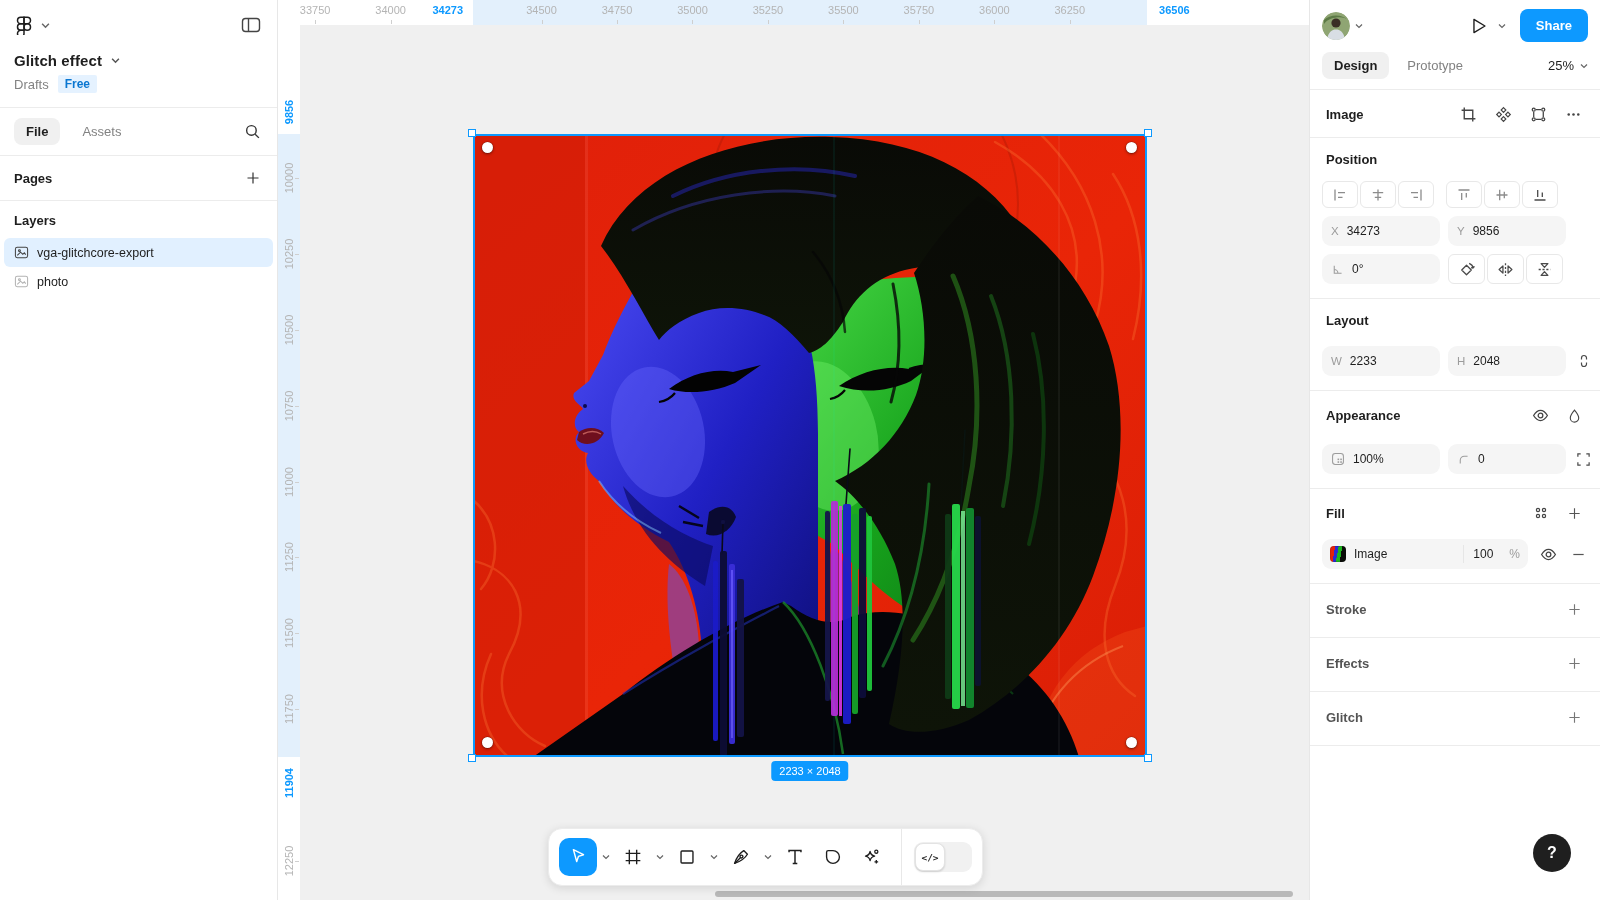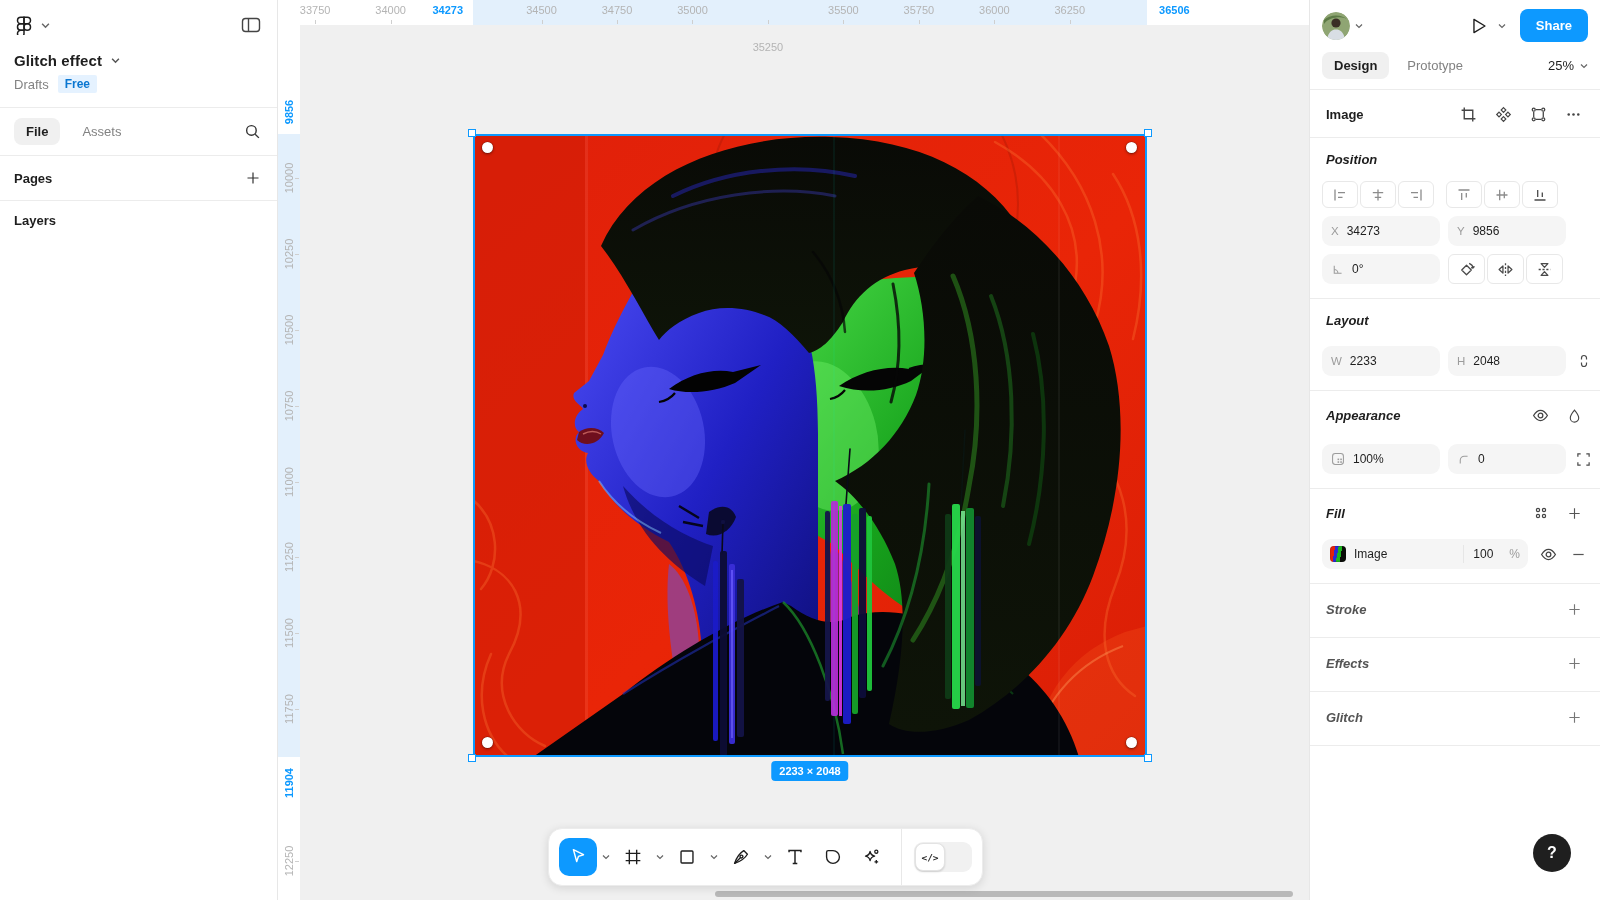--- a/index.html
+++ b/index.html
@@ -43,21 +43,21 @@
   .rv-tick { position:absolute; right:1px; height:1px; width:4px; background:#cfcfcf; }
   .corner { position:absolute; left:0; top:0; width:22px; height:25px; background:#fff; z-index:4; }
 
   .artboard { position:absolute; left:195px; top:134px; width:674px; height:623px; z-index:2; }
   .artboard svg.glitch { width:100%; height:100%; }
   .sel-border { position:absolute; inset:0; border:2px solid #0d99ff; pointer-events:none; }
   .handle { position:absolute; width:8px; height:8px; background:#fff; border:1.5px solid #0d99ff; z-index:6; }
   .h-tl{left:-5px;top:-5px;} .h-tr{right:-5px;top:-5px;} .h-bl{left:-5px;bottom:-5px;} .h-br{right:-5px;bottom:-5px;}
   .rhandle { position:absolute; width:11px; height:11px; border-radius:50%; background:#fff; box-shadow:0 0 0 .5px rgba(0,0,0,.25),0 1px 3px rgba(0,0,0,.45); z-index:6; }
   .r-tl{left:9px;top:8px;} .r-tr{right:10px;top:8px;} .r-bl{left:9px;bottom:9px;} .r-br{right:10px;bottom:9px;}
-  .size-badge { position:absolute; left:532px; top:761px; transform:translateX(-50%); background:#0d99ff; color:#fff; font-size:11px; font-weight:700; padding:4px 8px; border-radius:4px; z-index:4; white-space:nowrap; }
+  .size-badge { position:absolute; left:532px; top:761px; transform:translateX(-50%); background:#0d99ff; color:#fff; font-size:11px; font-weight:400; padding:4px 8px; border-radius:4px; z-index:4; white-space:nowrap; }
 
   
   .toolbar { position:absolute; left:270px; top:828px; height:58px; background:#fff; border:1px solid #ececec; border-radius:14px; box-shadow:0 2px 10px rgba(0,0,0,.12); display:flex; align-items:center; padding:0 10px; gap:2px; z-index:8; }
   .tool { width:36px; height:38px; border:none; background:none; border-radius:10px; display:flex; align-items:center; justify-content:center; cursor:pointer; }
   .tool.sel { background:#0d99ff; width:38px; }
   .tool-chev { width:14px; height:38px; display:flex; align-items:center; justify-content:center; cursor:pointer; }
   .tb-div { width:1px; align-self:stretch; background:#e8e8e8; margin:0 10px; }
   .devmode { width:58px; height:30px; background:#f1f1f1; border-radius:9px; display:flex; align-items:center; padding:1px; cursor:pointer; }
   .dev-knob { width:30px; height:28px; background:#fff; border:1px solid #e3e3e3; border-radius:8px; box-shadow:0 1px 2px rgba(0,0,0,.15); display:flex; align-items:center; justify-content:center; font-family:"DejaVu Sans Mono",monospace; font-size:9.5px; font-weight:700; color:#1e1e1e; }
   .hscroll { position:absolute; left:437px; top:891px; width:578px; height:6px; border-radius:3px; background:#b9b9b9; z-index:7; }
@@ -69,21 +69,21 @@
   .avatar { width:28px; height:28px; border-radius:50%; overflow:hidden; }
   .share-btn { background:#0d99ff; color:#fff; border:none; font-size:13px; font-weight:600; padding:9px 16px; border-radius:8px; cursor:pointer; font-family:inherit; }
   .p-tabs { display:flex; align-items:center; padding:4px 12px 10px 12px; gap:6px; }
   .zoom-ctl { display:flex; align-items:center; gap:6px; font-size:13px; color:#1e1e1e; cursor:pointer; }
   .p-divider { border-top:1px solid #ececec; }
   .obj-head { display:flex; align-items:center; padding:14px 16px 12px 16px; gap:14px; }
   .obj-title { font-size:13px; font-weight:700; }
   .section { padding:12px 12px 14px 12px; border-top:1px solid #ececec; }
   .section.first { border-top:none; }
   .sec-head { display:flex; align-items:center; padding:2px 4px 10px 4px; gap:14px; }
-  .sec-title { font-size:13px; font-weight:700;font-style:italic; }
+  .sec-title { font-size:13px; font-weight:700; }
   .sec-title.dim { font-weight:600; color:#545454; }
   .sec-head .gap { flex:1; }
   .frow { display:flex; align-items:center; gap:8px; margin-top:8px; }
   .field { flex:0 0 118px; display:flex; align-items:center; gap:8px; height:30px; padding:0 9px; background:#f5f5f5; border-radius:9px; font-size:12px; cursor:text; }
   .field .flabel { color:#9c9c9c; font-size:11.5px; }
   .field .fval { color:#1e1e1e; }
   .align-grid { display:flex; gap:12px; margin-top:2px; }
   .agroup { display:flex; gap:2px; }
   .abtn { width:36px; height:27px; border:1px solid #e8e8e8; background:#fff; border-radius:6px; display:flex; align-items:center; justify-content:center; cursor:pointer; }
   .mini-btns { display:flex; gap:2px; flex:0 0 auto; }
@@ -163,20 +163,42 @@
           <path d="M8 2.5 V13.5 M2.5 8 H13.5"></path>
         </svg>
     </button>
   </div>
 
   <div class="sb-div"></div>
   <div class="sb-row" style="padding-bottom:6px;">
     <span class="lbl">Layers</span>
   </div>
 
+  <div class="layers-block">
+    <div class="layer-row sel">
+      <span>
+        <svg width="15" height="15" viewBox="0 0 16 16" fill="none" stroke="#444" stroke-width="1.1">
+          <rect x="1.5" y="2.5" width="13" height="11" rx="2"></rect>
+            <circle cx="5.8" cy="6" r="1"></circle>
+          <path d="M3.5 11 L7 7.6 L9.4 10 L11 8.4 L12.5 10.3"></path>
+        </svg>
+      </span>
+      <span class="lname">vga-glitchcore-export</span>
+    </div>
+    <div class="layer-row">
+      <span>
+        <svg width="15" height="15" viewBox="0 0 16 16" fill="none" stroke="#b3b3b3" stroke-width="1.1">
+          <rect x="1.5" y="2.5" width="13" height="11" rx="2"></rect>
+            <circle cx="5.8" cy="6" r="1"></circle>
+          <path d="M3.5 11 L7 7.6 L9.4 10 L11 8.4 L12.5 10.3"></path>
+        </svg>
+      </span>
+      <span class="lname">photo</span>
+    </div>
+  </div>
 </div>
 
 <div class="canvas">
 
   <div class="artboard">
     <svg class="glitch" viewBox="0 0 674 623" preserveAspectRatio="none">
       <defs>
         <linearGradient id="bgRed" x1="0" y1="0" x2="1" y2="1">
           <stop offset="0" stop-color="#e0200a"></stop>
             <stop offset=".55" stop-color="#e92507"></stop>
@@ -316,21 +338,21 @@
       <i class="rh-tick" style="left: 37.122px;"></i>
       <span class="rh-label" style="left: 112.589px; transform: translateX(-50%);">34000</span>
       <i class="rh-tick" style="left: 112.589px;"></i>
       <span class="rh-label accent" style="left: 195px; transform: translateX(calc(-100% - 10px));">34273</span>
       <span class="rh-label" style="left: 263.524px; transform: translateX(-50%);">34500</span>
       <i class="rh-tick" style="left: 263.524px;"></i>
       <span class="rh-label" style="left: 338.992px; transform: translateX(-50%);">34750</span>
       <i class="rh-tick" style="left: 338.992px;"></i>
       <span class="rh-label" style="left: 414.459px; transform: translateX(-50%);">35000</span>
       <i class="rh-tick" style="left: 414.459px;"></i>
-      <span class="rh-label" style="left: 489.927px; transform: translateX(-50%); margin-top: 37px;">35250</span>
+      <span class="rh-label" style="left: 489.927px; transform: translateX(-50%);">35250</span>
       <i class="rh-tick" style="left: 489.927px;"></i>
       <span class="rh-label" style="left: 565.394px; transform: translateX(-50%);">35500</span>
       <i class="rh-tick" style="left: 565.394px;"></i>
       <span class="rh-label" style="left: 640.862px; transform: translateX(-50%);">35750</span>
       <i class="rh-tick" style="left: 640.862px;"></i>
       <span class="rh-label" style="left: 716.329px; transform: translateX(-50%);">36000</span>
       <i class="rh-tick" style="left: 716.329px;"></i>
       <span class="rh-label" style="left: 791.797px; transform: translateX(-50%);">36250</span>
       <i class="rh-tick" style="left: 791.797px;"></i>
       <span class="rh-label accent" style="left: 869.076px; transform: translateX(12px);">36506</span>

